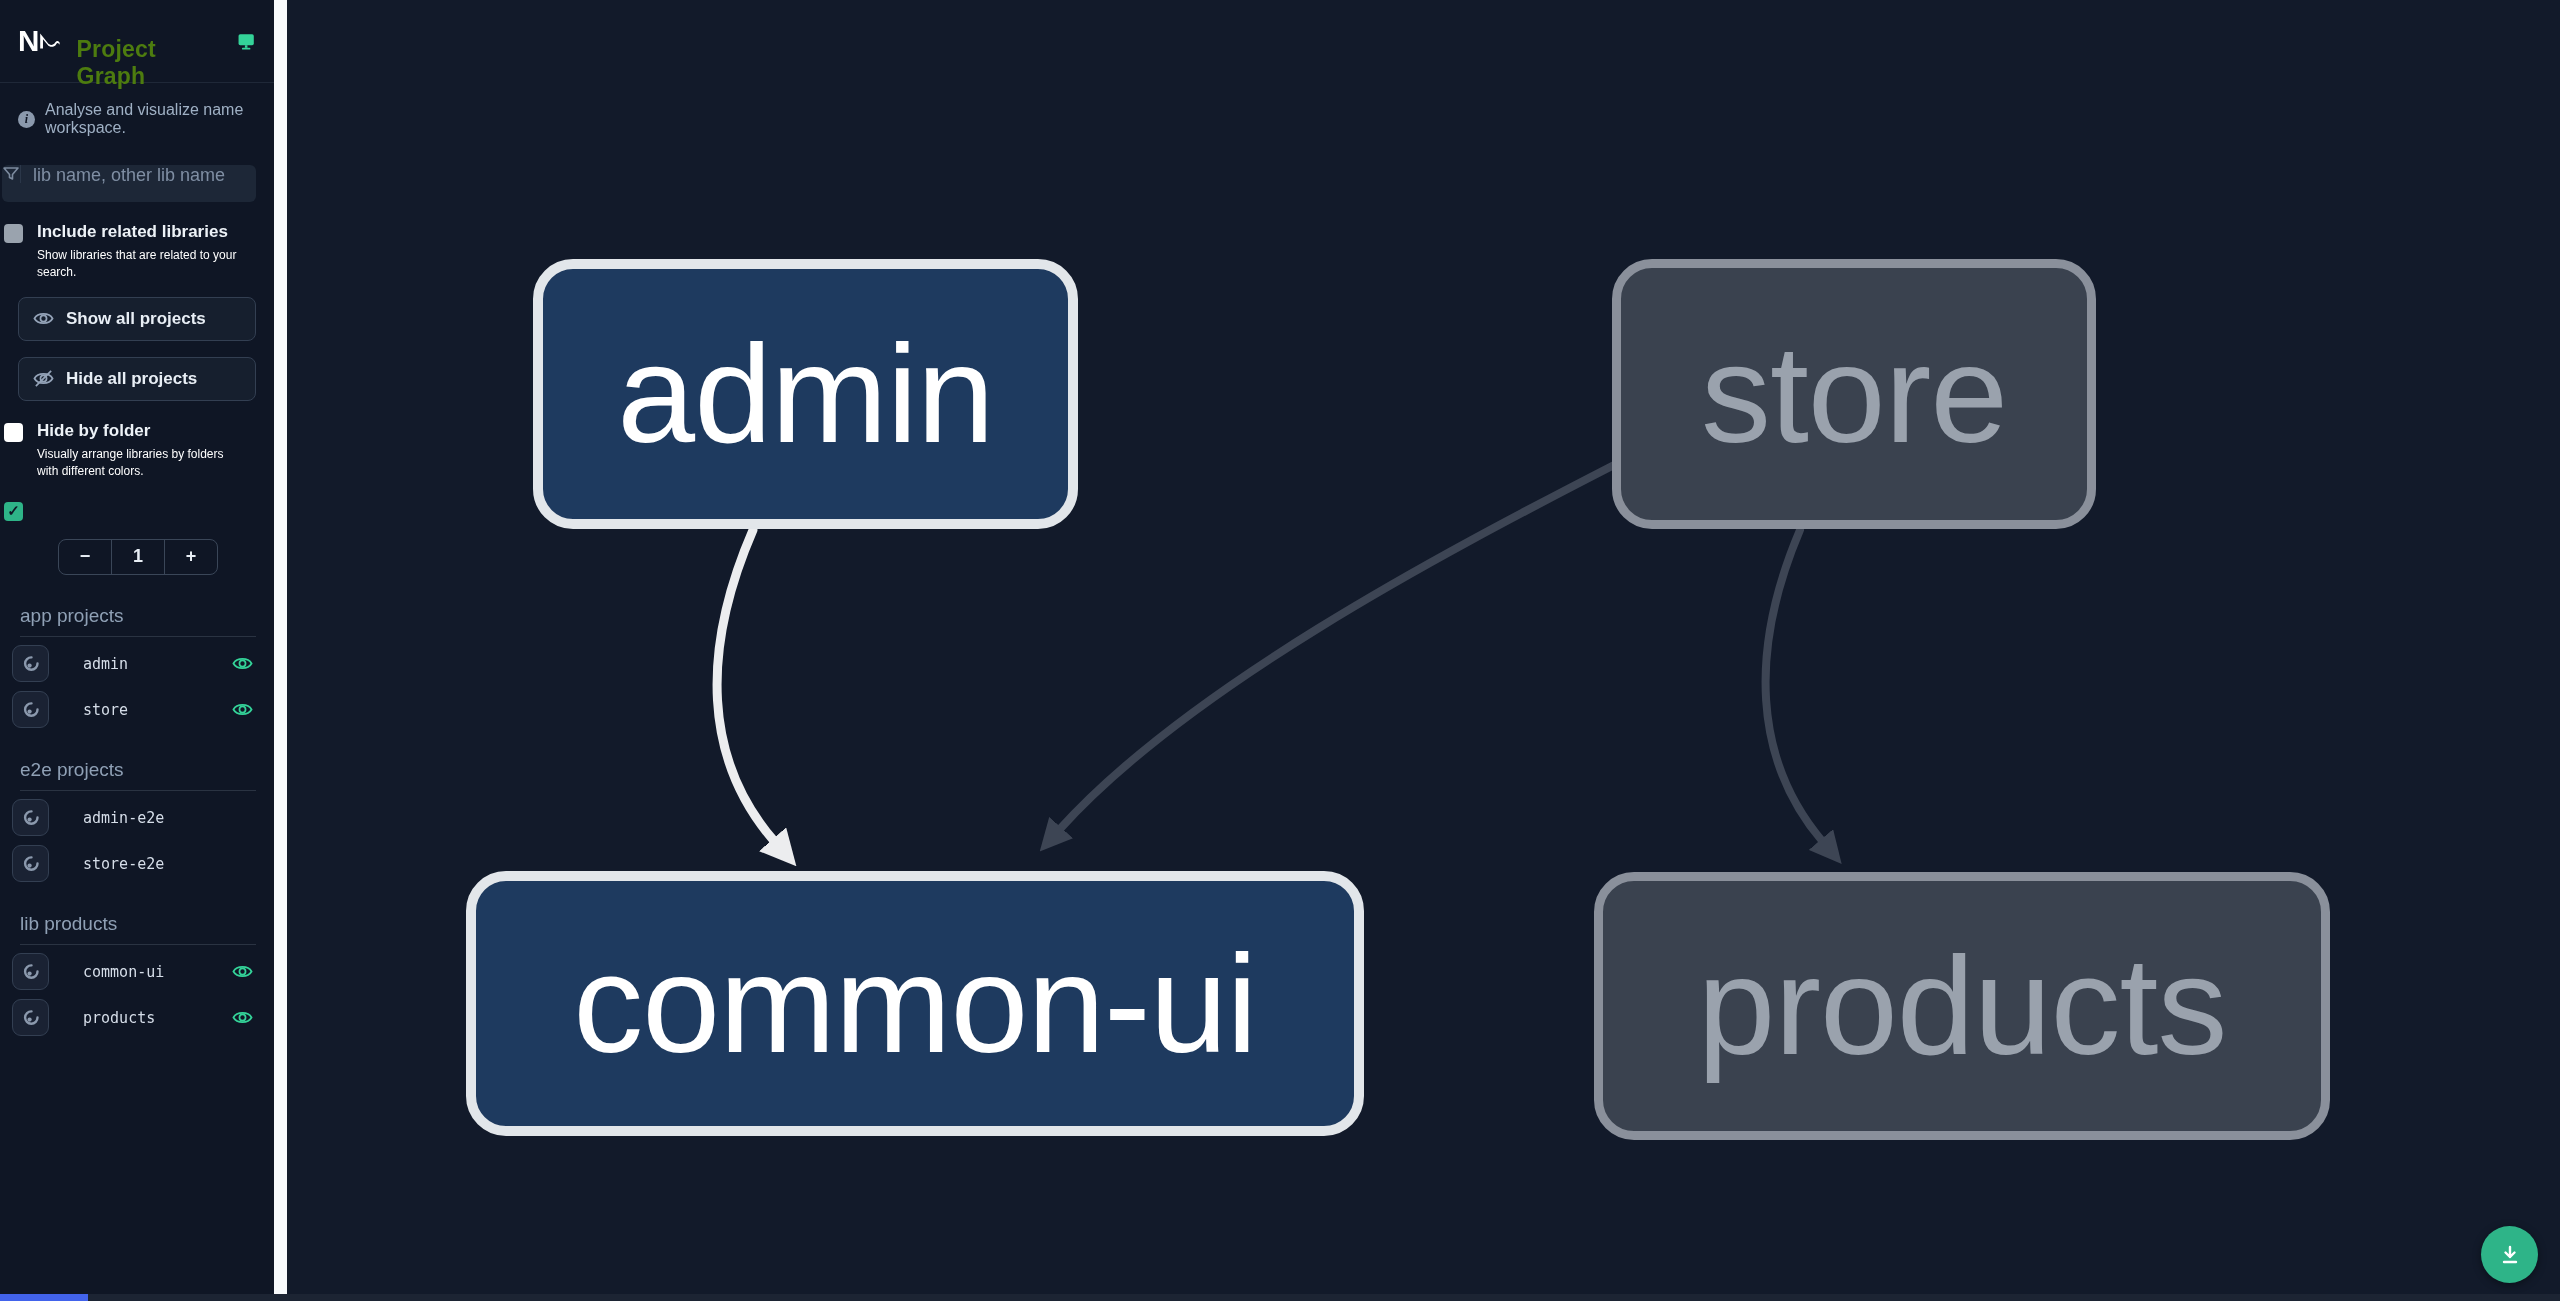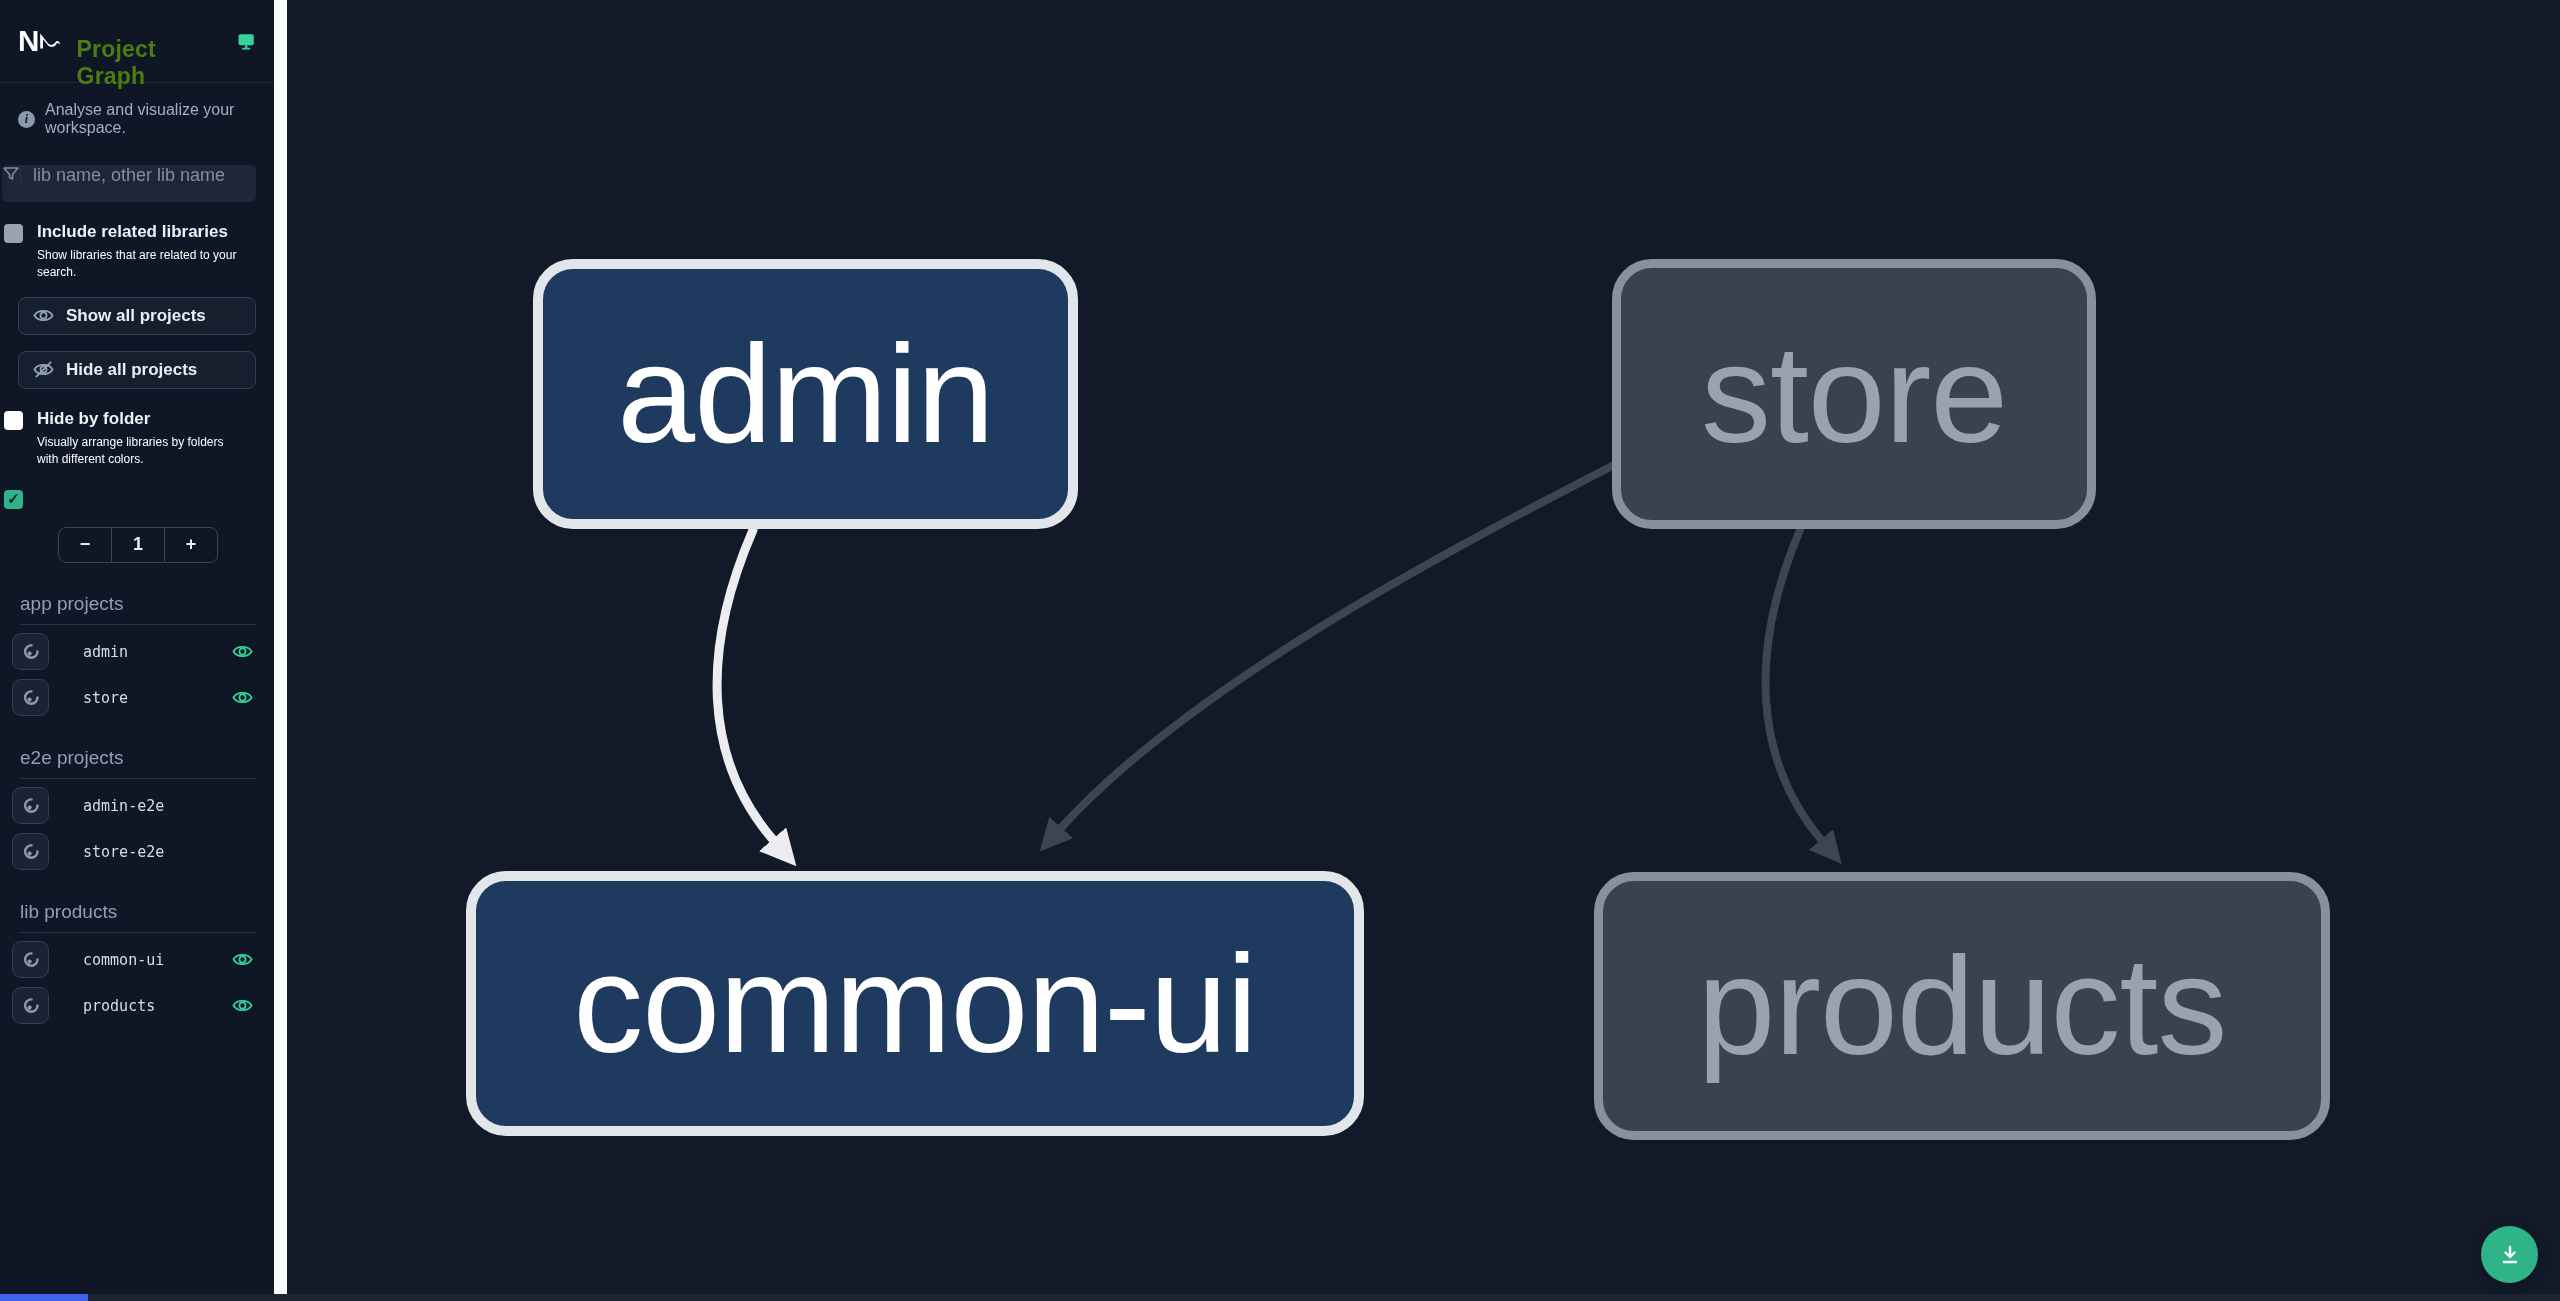--- a/index.html
+++ b/index.html
@@ -26,21 +26,21 @@
     color: #dbe4ef; font-size: 18px; padding: 0 12px; font-family: "Liberation Sans", sans-serif; }
   .sb-filter input::placeholder { color: #7f8ea3; }
   .check-row { display: flex; gap: 14px; padding: 20px 18px 0 4px; }
   .checkbox { width: 19px; height: 19px; border-radius: 4px; flex: 0 0 auto; margin-top: 2px; }
   .checkbox.gray { background: #9aa3ae; }
   .checkbox.white { background: #ffffff; }
   .checkbox.green { background: #2eb488; color: #0f1625; font-size: 15px; font-weight: 700;
     display: flex; align-items: center; justify-content: center; }
   .check-label { font-size: 17px; font-weight: 700; color: #edf2f7; line-height: 1.2; }
   .check-desc { font-size: 12px; color: #ffffff; line-height: 1.4; margin-top: 5px; max-width: 210px; }
-  .sb-btn { margin: 16px 18px 0 18px; height: 38px; background: #161f2e; border: 1px solid #333f52;
+  .sb-btn { margin: 16px 18px 0 18px; height: 44px; background: #161f2e; border: 1px solid #333f52;
     border-radius: 8px; display: flex; align-items: center; gap: 12px; padding: 0 14px;
     color: #e8eef5; font-size: 17px; font-weight: 700; cursor: pointer; }
   .sb-btn:first-of-type { margin-top: 26px; }
   .stepper { margin: 18px 0 0 58px; width: 160px; height: 36px; border: 1px solid #3a4658;
     border-radius: 8px; display: flex; align-items: stretch; overflow: hidden; }
   .stepper > div { flex: 1; display: flex; align-items: center; justify-content: center;
     font-size: 18px; font-weight: 700; color: #e8eef5; }
   .stepper .st-val { border-left: 1px solid #3a4658; border-right: 1px solid #3a4658; }
   .proj-section { margin: 30px 18px 0 20px; }
   .proj-section:first-of-type { margin-top: 34px; }
@@ -87,21 +87,21 @@
       <span class="sb-title">Project Graph</span>
       <svg width="22" height="22" viewBox="0 0 24 24">
         <rect x="3" y="4" width="18" height="13" rx="2" fill="#34d399"></rect>
         <rect x="10.5" y="17" width="3" height="3" fill="#34d399"></rect>
         <rect x="7" y="20" width="10" height="2" rx="1" fill="#34d399"></rect>
       </svg>
     </div>
 
     <div class="sb-tagline">
       <span class="info-dot">i</span>
-      <span>Analyse and visualize your workspace.</span>
+      <span>Analyse and visualize name workspace.</span>
     </div>
 
     <div class="sb-filter">
       <span class="funnel">
         <svg width="18" height="18" viewBox="0 0 18 18">
           <path d="M2 3 H16 L10.5 9.5 V14 L7.5 12.5 V9.5 Z" fill="none" stroke="#7c8b9f" stroke-width="1.6" stroke-linejoin="round"></path>
         </svg>
       </span>
       <input type="text" placeholder="lib name, other lib name" style="">
     </div>

